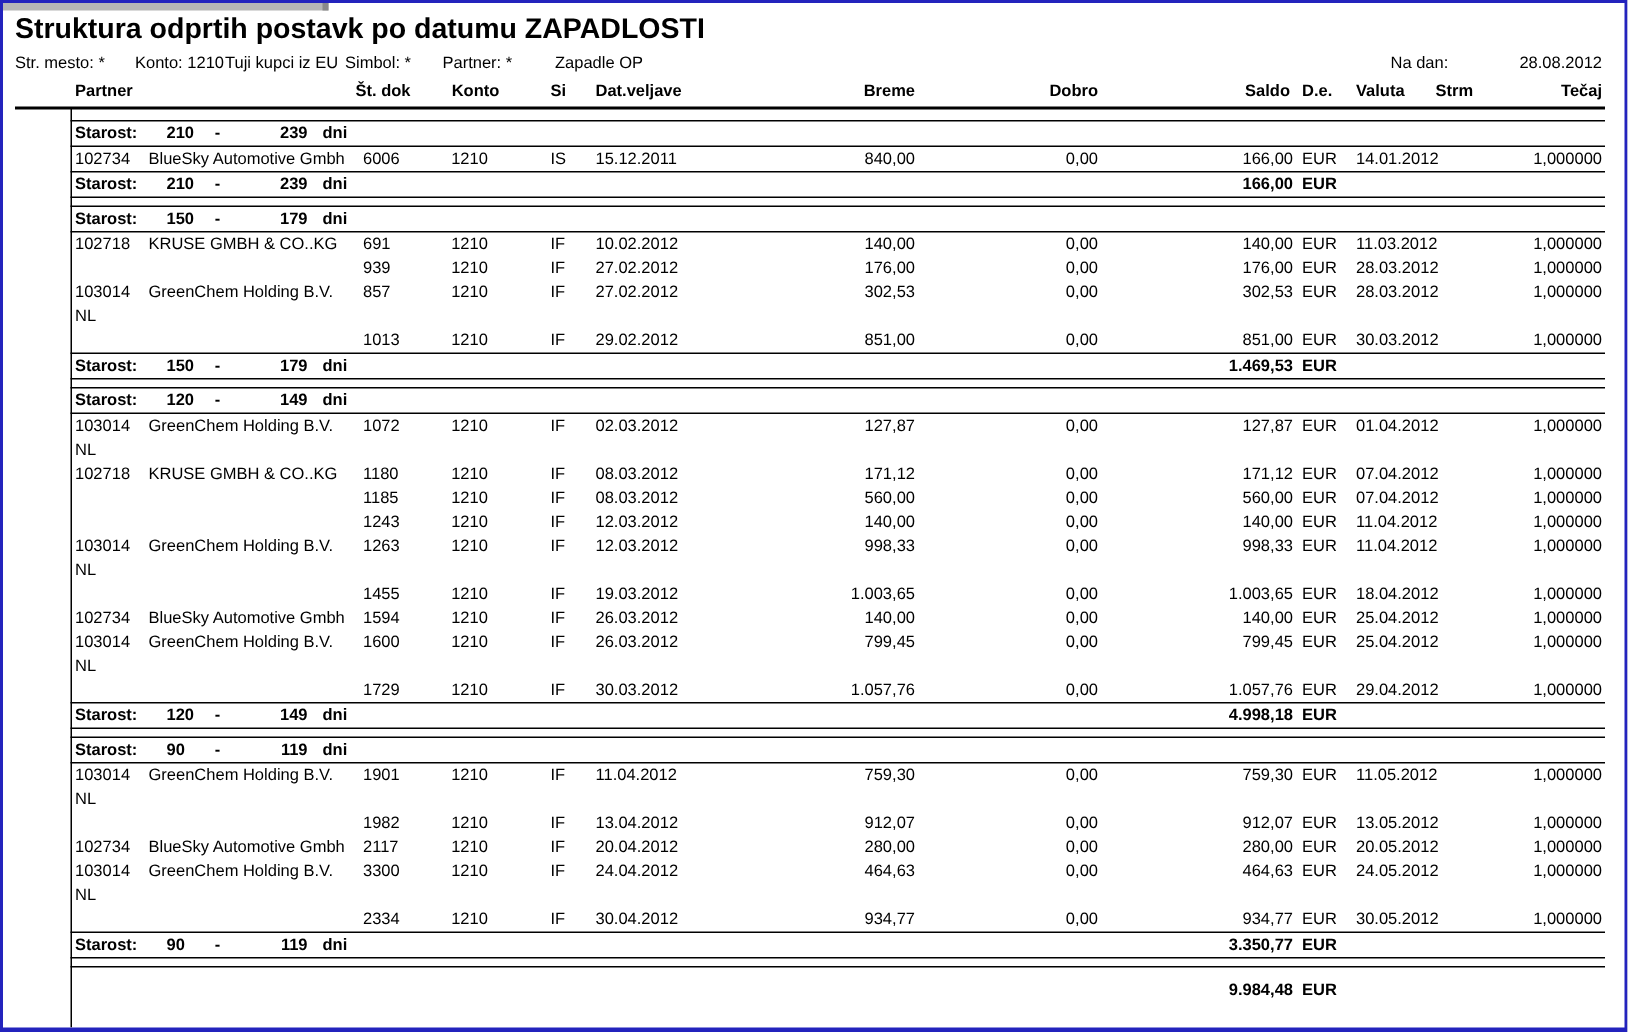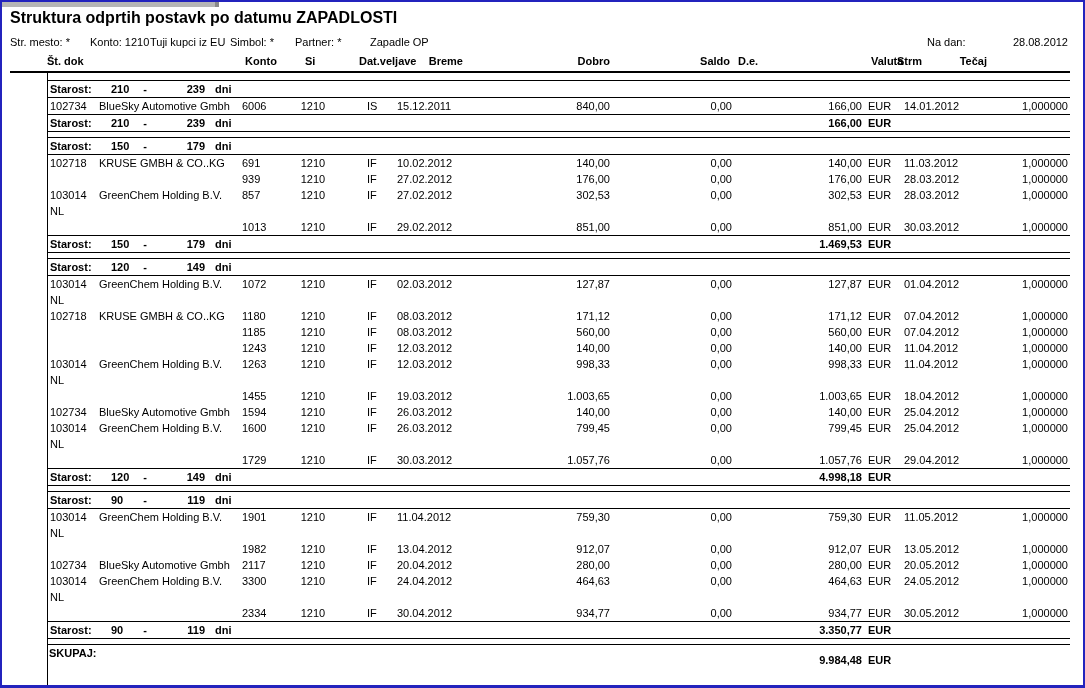--- a/index.html
+++ b/index.html
@@ -11,21 +11,21 @@
     border:2px solid #2323bd;
     border-bottom-width:3px;
     font-family:"Liberation Sans","DejaVu Sans",sans-serif;
     font-size:11px;color:#000;
     overflow:hidden;
   }
   .top-strip{
     position:absolute;left:0;top:0;width:213px;height:5px;
     background:#b6b6b6;border-right:4px solid #8a8a8a;
   }
-  .title{position:absolute;left:8px;top:7px;font-size:16px;font-weight:bold;white-space:nowrap;}
+  .title{position:absolute;left:8px;top:7px;font-size:19px;font-weight:bold;white-space:nowrap;}
   .filters span{position:absolute;top:34px;white-space:nowrap;}
   .f-strmesto{left:8px}
   .f-konto{left:88px}
   .f-kontoname{left:148px}
   .f-simbol{left:228px}
   .f-partner{left:293px}
   .f-zapadle{left:368px}
   .f-nadan{left:925px}
   .f-nadanval{left:auto;right:15px;}
   .grid{
@@ -89,20 +89,21 @@
     <span class="f-konto">Konto: 1210</span>
     <span class="f-kontoname">Tuji kupci iz EU</span>
     <span class="f-simbol">Simbol: *</span>
     <span class="f-partner">Partner: *</span>
     <span class="f-zapadle">Zapadle OP</span>
     <span class="f-nadan">Na dan:</span>
     <span class="f-nadanval">28.08.2012</span>
   </div>
 
   <div class="header-row grid">
+    <div class="c-partner">Partner</div>
     <div class="c-doc h-doc">Št. dok</div>
     <div class="c-konto h-konto">Konto</div>
     <div class="c-si">Si</div>
     <div class="c-dat">Dat.veljave</div>
     <div class="c-breme">Breme</div>
     <div class="c-dobro">Dobro</div>
     <div class="c-saldo h-saldo">Saldo</div>
     <div class="c-de">D.e.</div>
     <div class="c-valuta">Valuta</div>
     <div>Strm</div>
@@ -406,19 +407,18 @@
           <div></div>
           <div class="c-tecaj">1,000000</div>
         </div>
         <div class="gfoot">
           <div class="flabel"><span class="glabel">Starost:</span><span class="gfrom">90</span><span class="gdash">-</span><span class="gto">119</span><span class="gunit">dni</span></div>
           <div class="ftotal c-saldo">3.350,77</div>
           <div class="fde c-de">EUR</div>
         </div>
       </div>
       <div class="skupaj grid">
-      <div class="slabel">SKUPAJ:</div>
       <div class="stotal c-saldo">9.984,48</div>
       <div class="sde c-de">EUR</div>
     </div>
   </div>
 
 </div>
 
 </body></html>

